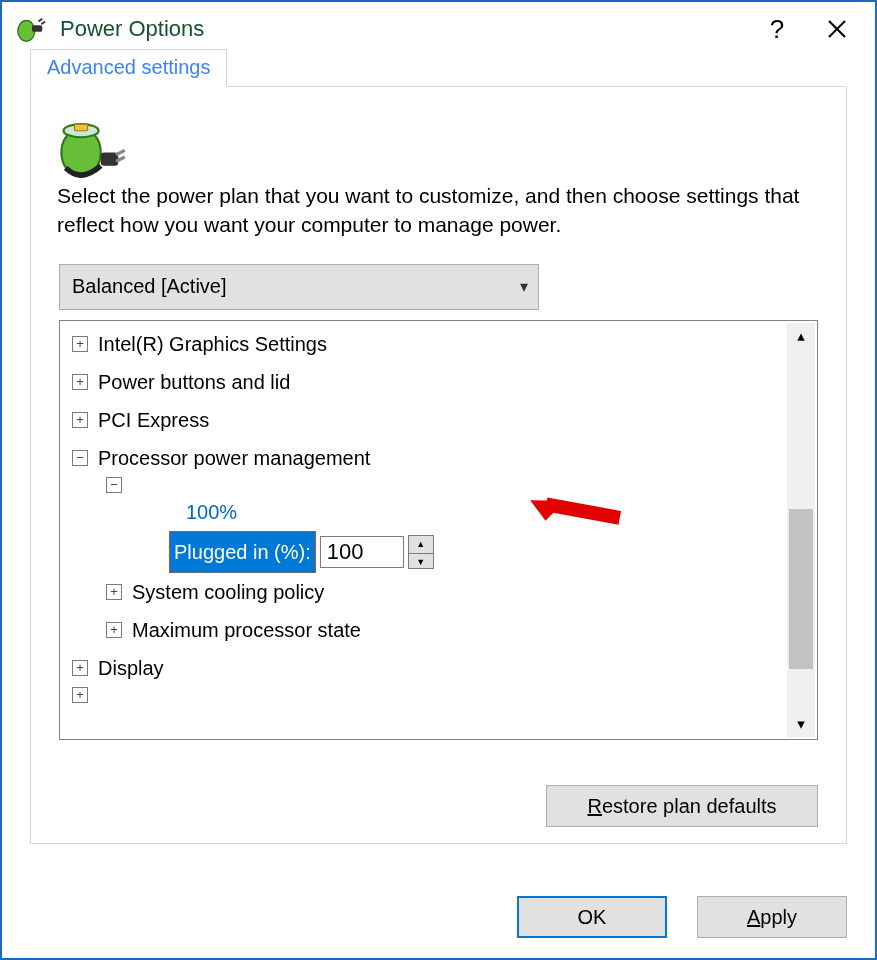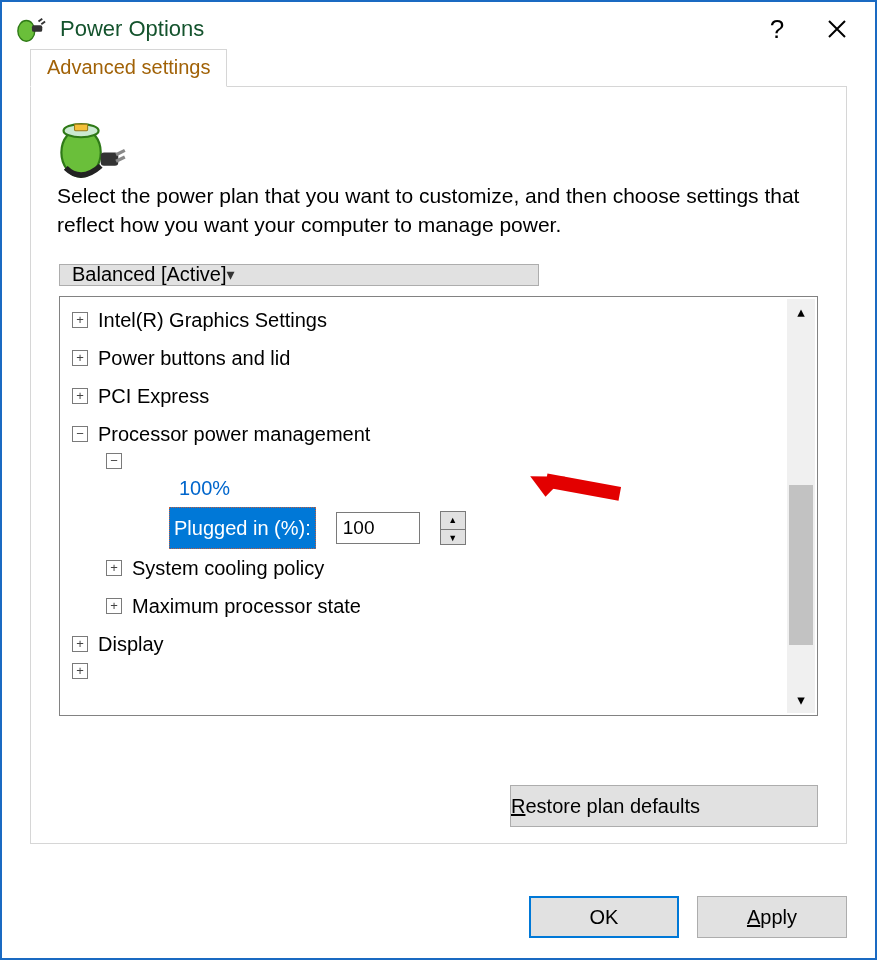--- a/index.html
+++ b/index.html
@@ -48,47 +48,48 @@
   .tab {
     position: absolute;
     top: -38px;
     left: -1px;
     height: 38px;
     padding: 6px 16px 0 16px;
     border: 1.5px solid #d6d6d6;
     border-bottom: 1.5px solid #fff;
     background: #fff;
     font-size: 20px;
-    color: #a16207;
+    color: #3b82f6;
   }
   .intro {
     display: flex;
     padding: 24px 26px 18px 26px;
     flex-direction: column;
   }
   .intro-icon {
     width: 70px; height: 70px;
     flex-shrink: 0;
     margin-right: 20px;
   }
   .intro-text {
     font-size: 21px;
     line-height: 1.4;
     color: #000;
   }
   .dropdown {
     margin: 6px 0 10px 28px;
     width: 480px;
-    height: 22px;
+    height: 46px;
     background: #e1e1e1;
     border: 1.5px solid #adadad;
     display: flex;
     align-items: center;
     padding: 0 10px 0 12px;
     font-size: 20px;
+    justify-content: space-between;
   }
   .chev {
     font-size: 16px;
     color: #333;
   }
   .tree-wrap {
     position: relative;
     margin: 6px 28px 0 28px;
     height: 420px;
     border: 1.5px solid #828282;
@@ -135,32 +136,32 @@
     display: inline-flex;
     align-items: center; justify-content: center;
     font-size: 13px;
     line-height: 1;
     color: #444;
     margin-right: 10px;
     background: #fff;
     flex-shrink: 0;
   }
   .row-onbattery { padding-left: 112px; }
-  .val-link { color: #0066cc; margin-left: 3px; }
-  .row-plugged { padding-left: 105px; display:flex; align-items:center;gap:16px; }
+  .val-link { color: #0066cc; margin-left: 10px; }
+  .row-plugged { padding-left: 105px; display:flex; align-items:center; }
   .plugged-label {
     background: #0078d7;
     color: #fff;
     padding: 1px 4px;
     border: 1.5px dotted #c06040;
   }
   .plugged-input {
     width: 84px; height: 32px;
     border: 1.5px solid #7a7a7a;
-    font-size: 19px;
+    font-size: 22px;
     padding: 0 6px;
     margin-left: 4px;
   }
   .spinner {
     width: 26px; height: 34px;
     border: 1.5px solid #7a7a7a;
     margin-left: 4px;
     display: flex; flex-direction: column;
     background: #e1e1e1;
   }
@@ -172,33 +173,33 @@
   .arrow-annot {
     position: absolute;
     left: 470px; top: 158px;
     transform: rotate(40deg);
     pointer-events: none;
   }
   .restore-btn {
     position: absolute;
     right: 28px;
     bottom: 16px;
-    width: 308px; height: 42px;
+    width: 272px; height: 42px;
     background: #e1e1e1;
     border: 1.5px solid #adadad;
     font-size: 20px;
-    display:flex; align-items:center; justify-content:flex-start;
+    display:flex; align-items:center; justify-content:center;
   }
   .restore-btn u, .footer .btn u { text-decoration: underline; }
   .footer {
     position: absolute;
     bottom: 20px;
     right: 28px;
     display: flex;
-    gap: 18px;
+    gap: 30px;
   }
   .footer .btn {
     width: 150px; height: 42px;
     background: #e1e1e1;
     border: 1.5px solid #adadad;
     font-size: 20px;
     display:flex; align-items:center; justify-content:center;
   }
   .footer .btn.primary {
     border: 2.5px solid #0078d7;

